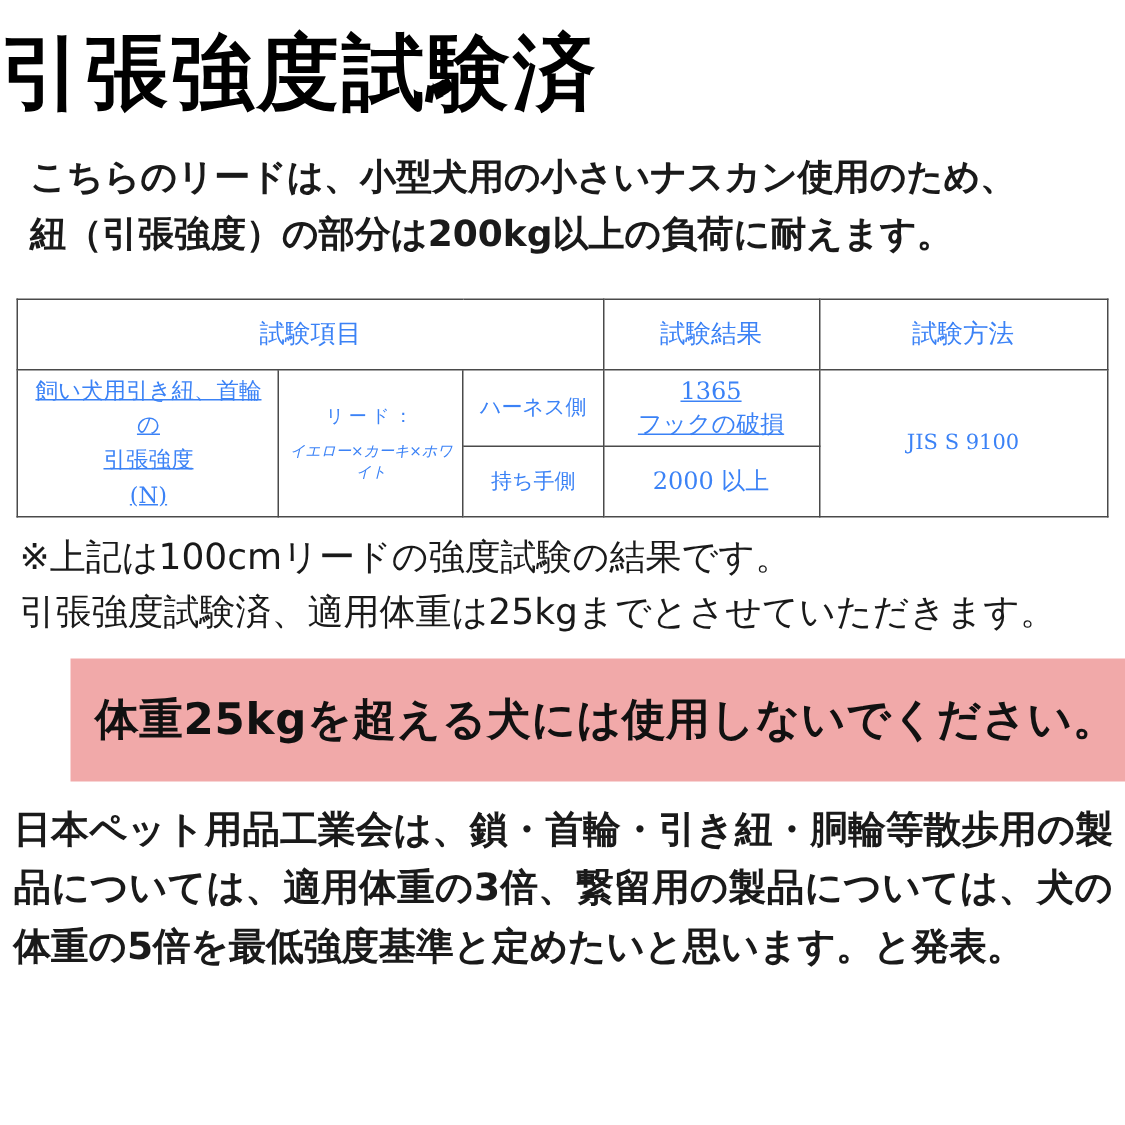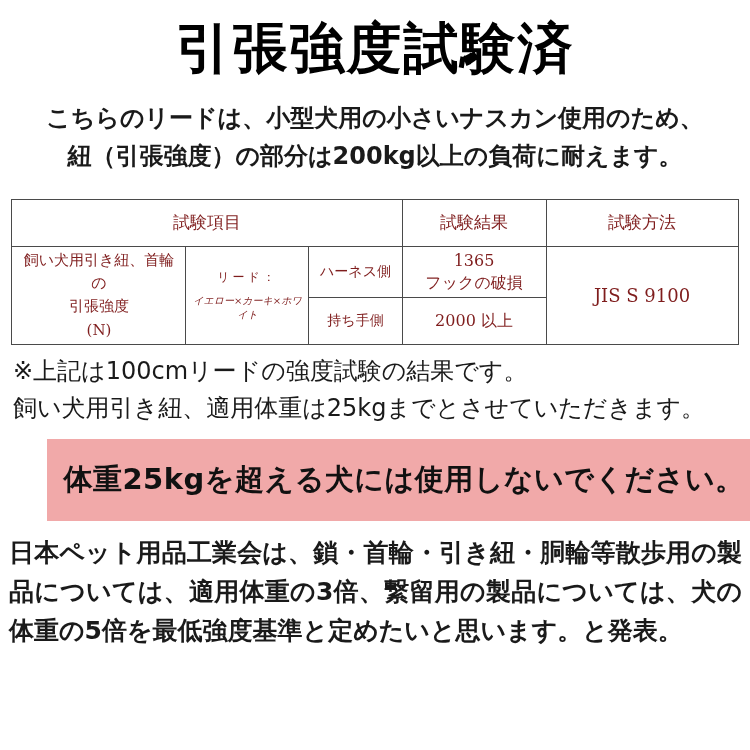--- a/index.html
+++ b/index.html
@@ -10,61 +10,60 @@
   body {
     width: 750px;
     height: 750px;
     overflow: hidden;
     font-family: "DejaVu Sans", "Liberation Sans", sans-serif;
     color: #1a1a1a;
     -webkit-font-smoothing: antialiased;
   }
   .page-title {
     padding-top: 14px;
-    text-align: center;
+    text-align: left;
     font-size: 55px;
     line-height: 1.25;
     font-weight: 900;
     letter-spacing: 2px;
     color: #000000;
   }
   .intro {
     margin: 16px 20px 0 20px;
-    text-align: center;
   }
   .intro p {
     margin: 0;
     font-size: 24px;
     line-height: 38px;
     font-weight: 700;
   }
   table.strength-table {
     width: 726px;
     margin: 24px auto 0 auto;
     border-collapse: collapse;
     table-layout: fixed;
     font-family: "DejaVu Serif", "Liberation Serif", serif;
-    color: #7f1d1d;
+    color: #3b82f6;
     font-weight: 400;
   }
   table.strength-table td {
     border: 1.5px solid #4a4a4a;
     text-align: center;
     vertical-align: middle;
     padding: 2px 4px;
     overflow: hidden;
   }
   tr.head-row td { height: 42px; font-size: 17px; }
   .cell-item-label { font-size: 15px; line-height: 1.55; }
   .cell-lead .lead-title { font-size: 12px; letter-spacing: 3px; margin-bottom: 8px; }
   .cell-lead .lead-sub { font-size: 10px; letter-spacing: 0; font-style: italic; }
   .cell-side { font-size: 14px; height: 40px; }
   .cell-result { font-size: 16px; line-height: 1.4; }
-  .cell-method { font-size: 18px; }
-  .pre { white-space: pre-line; }
+  .cell-method { font-size: 14px; }
+  .pre { white-space: pre-line; text-decoration: underline; }
   .notes {
     margin: 8px 13px 0 13px;
   }
   .notes p {
     margin: 0;
     font-size: 24px;
     line-height: 37px;
     font-weight: 400;
   }
   .warning-box {
@@ -131,21 +130,21 @@
     </tr>
     <tr>
       <td class="cell-side">持ち手側</td>
       <td class="cell-result">2000 以上</td>
     </tr>
   </tbody>
 </table>
 
 <div class="notes">
   <p>※上記は100cmリードの強度試験の結果です。</p>
-  <p>飼い犬用引き紐、適用体重は25kgまでとさせていただきます。</p>
+  <p>引張強度試験済、適用体重は25kgまでとさせていただきます。</p>
 </div>
 
 <div class="warning-box" style="background: rgb(241, 169, 169);">
   <span>体重25kgを超える犬には使用しないでください。</span>
 </div>
 
 <div class="footer-note">
   <p>日本ペット用品工業会は、鎖・首輪・引き紐・胴輪等散歩用の製品については、適用体重の3倍、繋留用の製品については、犬の体重の5倍を最低強度基準と定めたいと思います。と発表。</p>
 </div>
 

